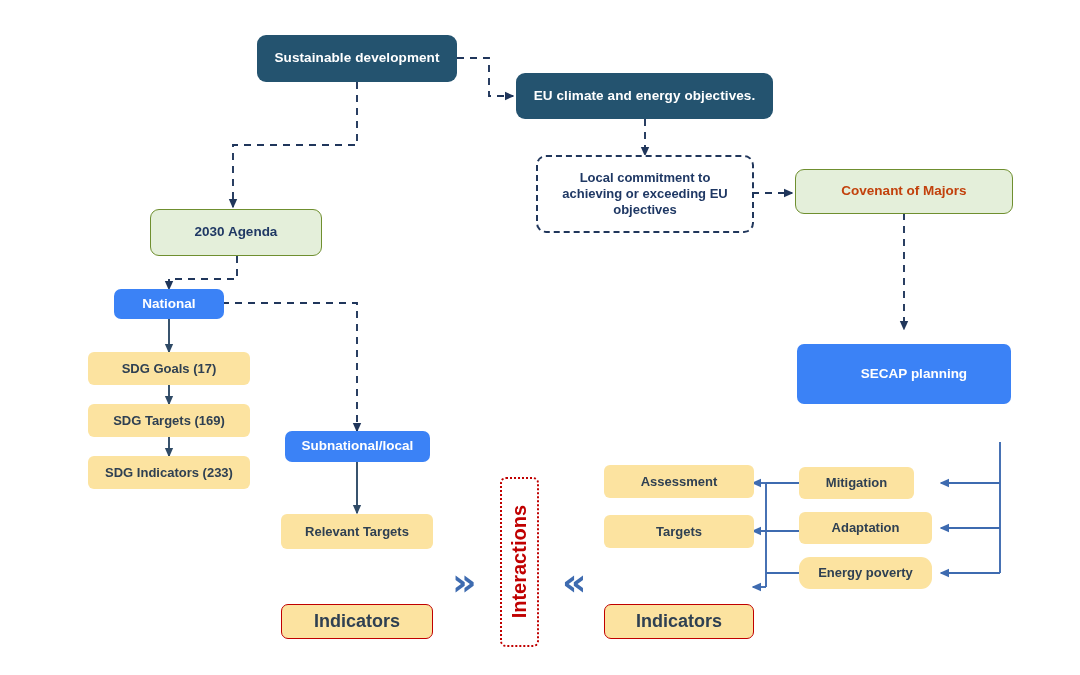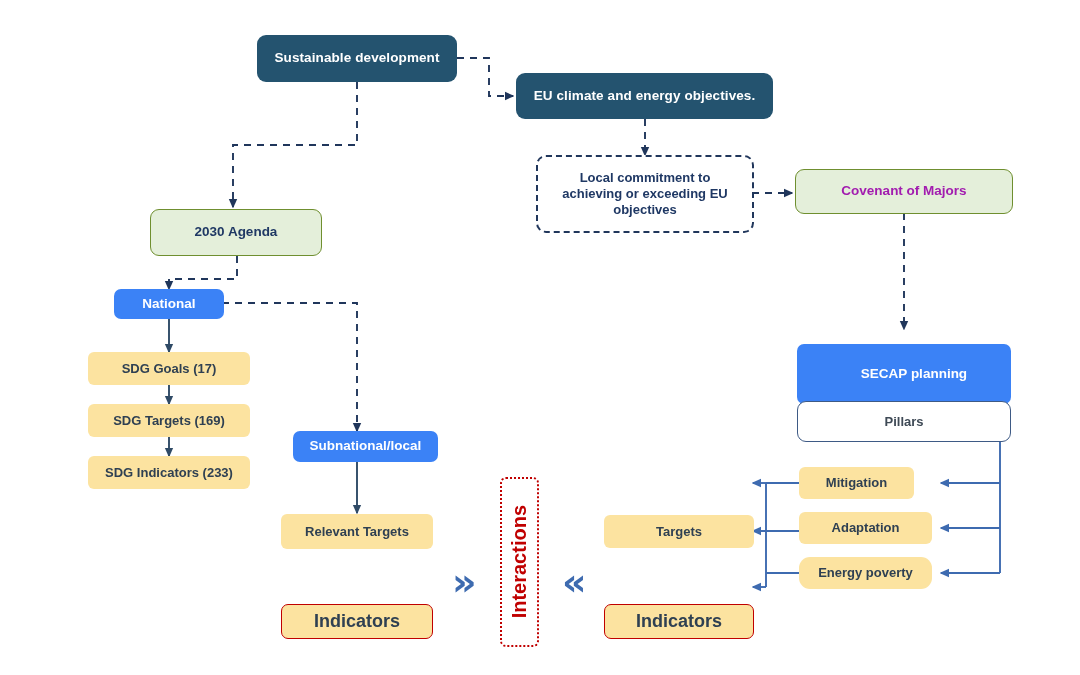--- a/index.html
+++ b/index.html
@@ -51,21 +51,21 @@
     font-size: 13.5px;
   }
   .n-green {
     background: #E4EFDA;
     color: #1F3864;
     border: 1.6px solid #6F8F2F;
     border-radius: 9px;
     font-size: 13.5px;
   }
   .n-green-dark-text {
-    color: #a21caf;
+    color: #c2410c;
   }
   .n-dashed {
     background: #ffffff;
     color: #1F3864;
     border: 2px dashed #20365B;
     border-radius: 10px;
     font-size: 13px;
     padding: 4px 10px;
   }
   .n-yellow {
@@ -213,21 +213,21 @@
   </div>
 
   <div class="node n-yellow" style="left:88px; top:404px; width:162px; height:33px;">
     <span>SDG Targets (169)</span>
   </div>
 
   <div class="node n-yellow" style="left:88px; top:456px; width:162px; height:33px;">
     <span>SDG Indicators (233)</span>
   </div>
 
-  <div class="node n-royal" style="left:293px; top:431px; width:145px; height:31px;">
+  <div class="node n-royal" style="left:285px; top:431px; width:145px; height:31px;">
     <span>Subnational/local</span>
   </div>
 
   <div class="node n-yellow" style="left:281px; top:514px; width:152px; height:35px;">
     <span>Relevant Targets</span>
   </div>
 
   <div class="node n-yellow-red" style="left:281px; top:568px; width:152px; height:35px;">
     <span>Indicators</span>
   </div>
@@ -241,24 +241,24 @@
   </div>
 
   <div class="chev" style="left:562px; top:563px;">
     <span>«</span>
   </div>
 
   <div class="node n-royal" style="left:797px; top:344px; width:214px; height:60px;padding-left:20px;">
     <span>SECAP planning</span>
   </div>
 
-  <div class="node n-white" style="left:797px; top:401px; width:214px; height:41px;">
-    <span>Pillars</span>
-  </div>
-
+
+  <div class="node n-yellow" style="left:604px; top:465px; width:150px; height:33px;">
+    <span>Assessment</span>
+  </div>
 
   <div class="node n-yellow" style="left:604px; top:515px; width:150px; height:33px;">
     <span>Targets</span>
   </div>
 
   <div class="node n-yellow-red" style="left:604px; top:568px; width:150px; height:35px;">
     <span>Indicators</span>
   </div>
 
   <div class="node n-yellow" style="left:799px; top:467px; width:115px; height:32px;">

